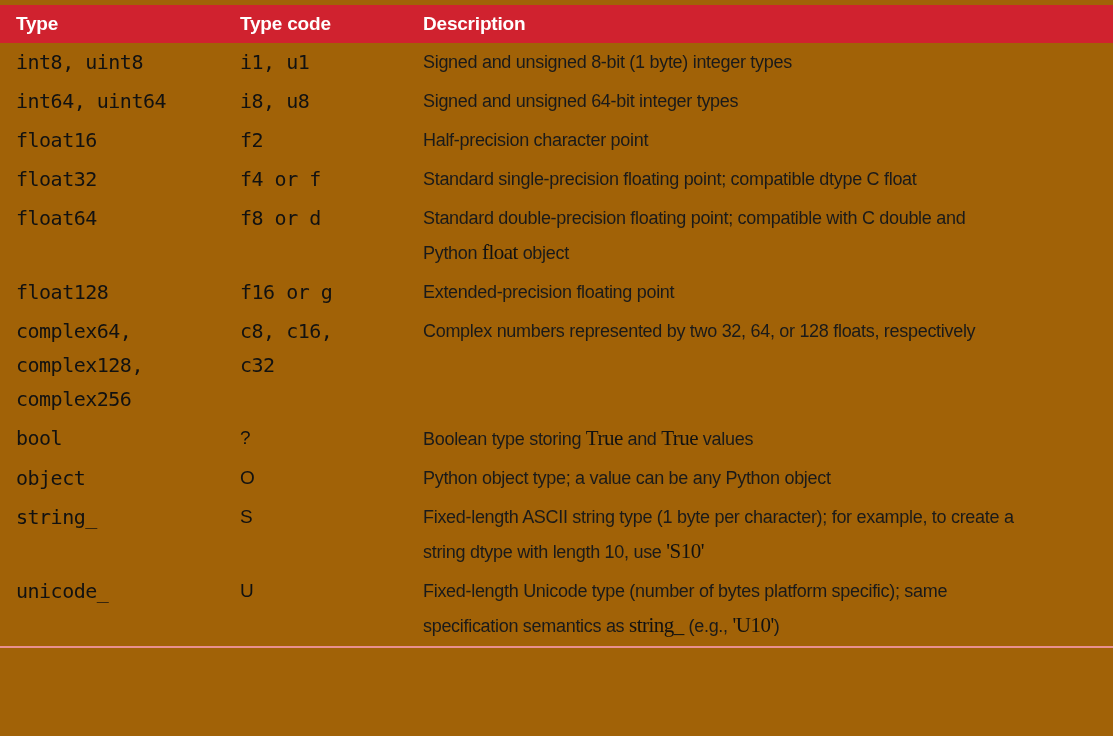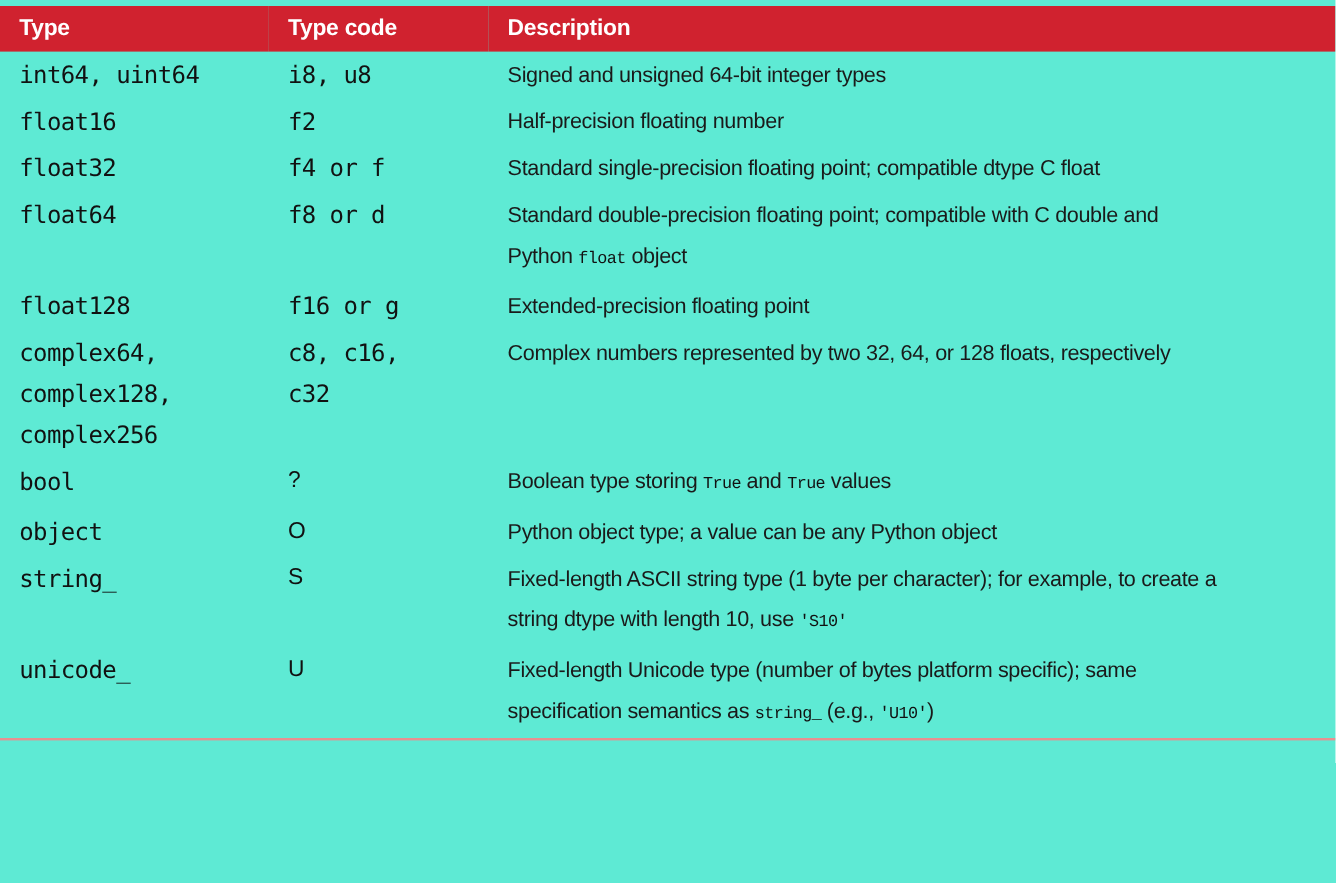--- a/index.html
+++ b/index.html
@@ -1,17 +1,17 @@
 <!DOCTYPE html>
 <html><head>
 <meta charset="utf-8">
 <style>
   html,body { margin:0; padding:0; background:#ffffff; }
   .page {
-    position:relative; width:1113px; height:736px; background:#5eead4;
+    position:relative; width:1113px; height:736px; background:#a16207;
     overflow:hidden; font-family:"Liberation Sans", sans-serif; color:#1a1a1a;
   }
   table.dtype-table {
     border-collapse:collapse; table-layout:fixed;
     width:1113px; margin-top:5px;
     border-bottom:2px solid var(--rule-color,#e89090);
   }
   col.c-type { width:224px; }
   col.c-code { width:183px; }
   col.c-desc { width:706px; }
@@ -28,21 +28,21 @@
   .line { line-height:34px; white-space:nowrap; }
   td.cell-type .line, td.cell-code .line.mono {
     font-family:"DejaVu Sans Mono", monospace;
     font-size:20px; letter-spacing:-0.5px; color:#111111;
   }
   td.cell-code .line.sans {
     font-family:"Liberation Sans", sans-serif; font-size:19px; color:#111111;
   }
   td.cell-desc .line { font-family:"Liberation Sans", sans-serif; }
   .code-inline {
-    font-family:Liberation Mono, monospace; font-size:14px;
+    font-family:Liberation Serif, serif; font-size:21px;
     letter-spacing:-0.5px; color:#111111;
   }
 </style>
 </head>
 <body>
 
 <div class="page" style="--header-bg: #d0222f; --header-fg: #ffffff; --rule-color: #e89090; color: rgb(26, 26, 26);">
   <table class="dtype-table">
     <colgroup>
       <col class="c-type">
@@ -50,20 +50,31 @@
         <col class="c-desc">
     </colgroup>
     <thead>
       <tr>
         <th>Type</th>
         <th>Type code</th>
         <th>Description</th>
       </tr>
     </thead>
     <tbody id="table-body">
+  <tr>
+    <td class="cell-type">
+            <div class="line mono">int8, uint8</div>
+          </td>
+    <td class="cell-code">
+            <div class="line mono">i1, u1</div>
+          </td>
+    <td class="cell-desc">
+            <div class="line"><span>Signed and unsigned 8-bit (1 byte) integer types</span></div>
+          </td>
+  </tr>
 
 
 
   <tr>
     <td class="cell-type">
             <div class="line mono">int64, uint64</div>
           </td>
     <td class="cell-code">
             <div class="line mono">i8, u8</div>
           </td>
@@ -73,21 +84,21 @@
   </tr>
 
   <tr>
     <td class="cell-type">
             <div class="line mono">float16</div>
           </td>
     <td class="cell-code">
             <div class="line mono">f2</div>
           </td>
     <td class="cell-desc">
-            <div class="line"><span>Half-precision floating number</span></div>
+            <div class="line"><span>Half-precision character point</span></div>
           </td>
   </tr>
 
   <tr>
     <td class="cell-type">
             <div class="line mono">float32</div>
           </td>
     <td class="cell-code">
             <div class="line mono">f4 or f</div>
           </td>

